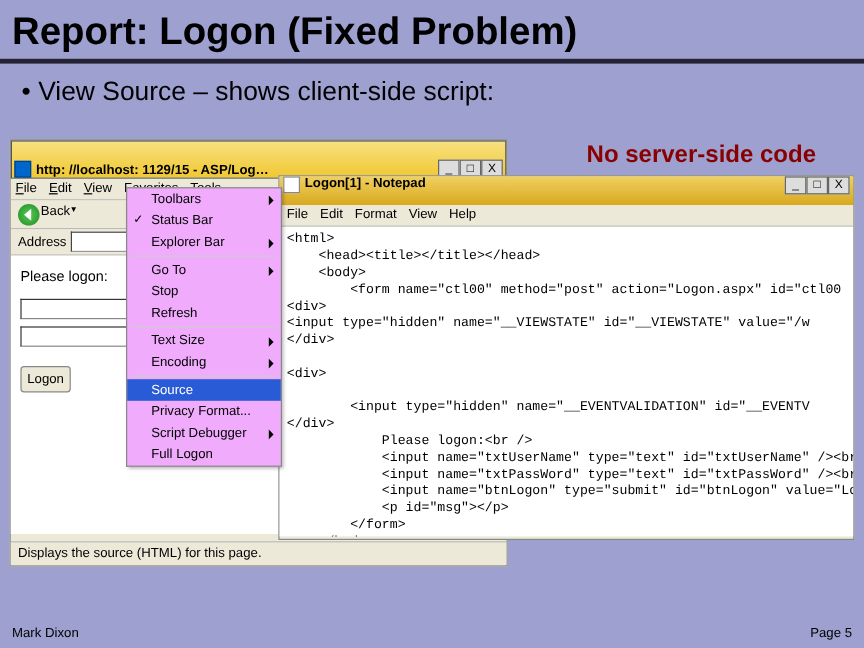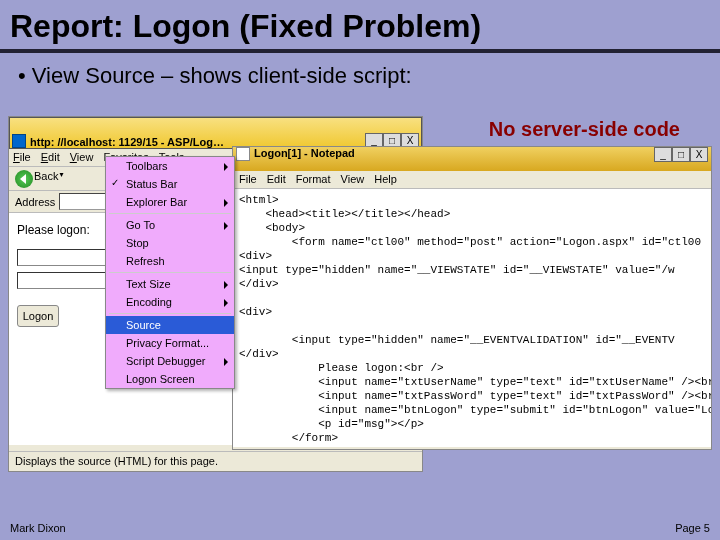--- a/index.html
+++ b/index.html
@@ -107,21 +107,21 @@
     <div class="menu-item arrow">Go To</div>
     <div class="menu-item">Stop</div>
     <div class="menu-item">Refresh</div>
     <div class="menu-sep"></div>
     <div class="menu-item arrow">Text Size</div>
     <div class="menu-item arrow">Encoding</div>
     <div class="menu-sep"></div>
     <div class="menu-item sel">Source</div>
     <div class="menu-item">Privacy Format...</div>
     <div class="menu-item arrow">Script Debugger</div>
-    <div class="menu-item">Logon Screen</div>
+    <div class="menu-item">Full Logon</div>
   </div>
 
   <div class="np-win">
     <div class="np-title">
       <span class="np-icon"></span>
       <span class="np-title-text">Logon[1] - Notepad</span>
       <div class="winbtns">
         <div class="winbtn">_</div>
         <div class="winbtn">□</div>
         <div class="winbtn">X</div>

